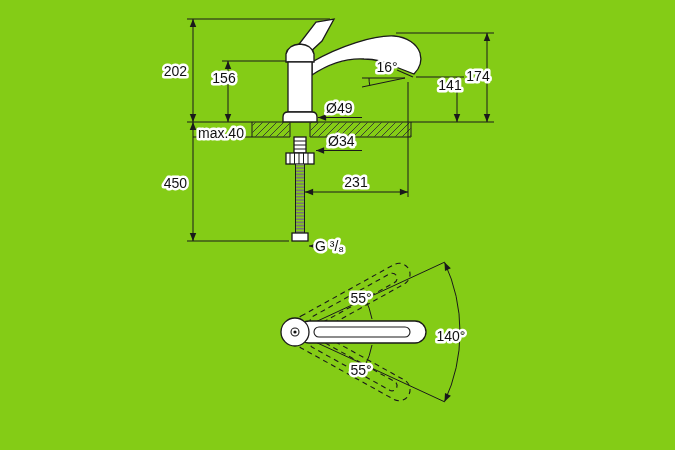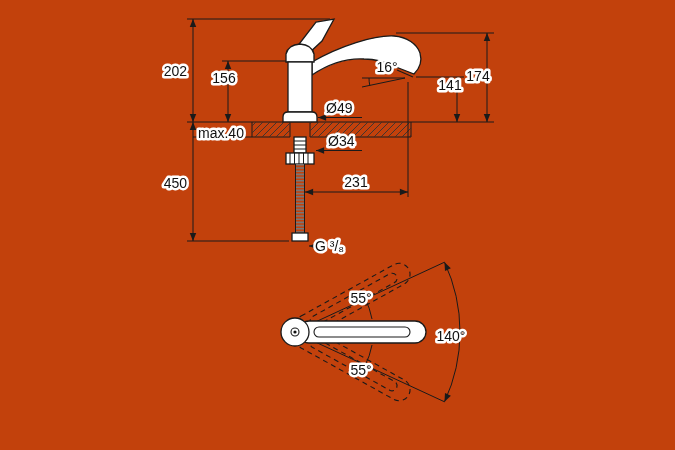--- a/index.html
+++ b/index.html
@@ -1,16 +1,16 @@
 <!DOCTYPE html>
 <html><head>
 <meta charset="utf-8">
 <style>
   html,body{margin:0;padding:0;background:#fff;}
-  .stage{width:675px;height:450px;background:#c2410c;position:relative;overflow:hidden;}
+  .stage{width:675px;height:450px;background:#84cc16;position:relative;overflow:hidden;}
   svg{display:block;}
   .ln{stroke:#1a1a1a;stroke-width:1;fill:none;}
   .fx{stroke:#1a1a1a;stroke-width:1.3;fill:#fff;}
   .fxl{stroke:#1a1a1a;stroke-width:1.1;fill:none;}
   .dim{stroke:#1a1a1a;stroke-width:1;fill:none;}
   .dash{stroke-dasharray:5 4;}
   text{font:14px "Liberation Sans", sans-serif;fill:#111;
        paint-order:stroke;stroke:#fff;stroke-width:5px;stroke-linejoin:round;}
   .end{text-anchor:end;} .mid{text-anchor:middle;}
 </style>

